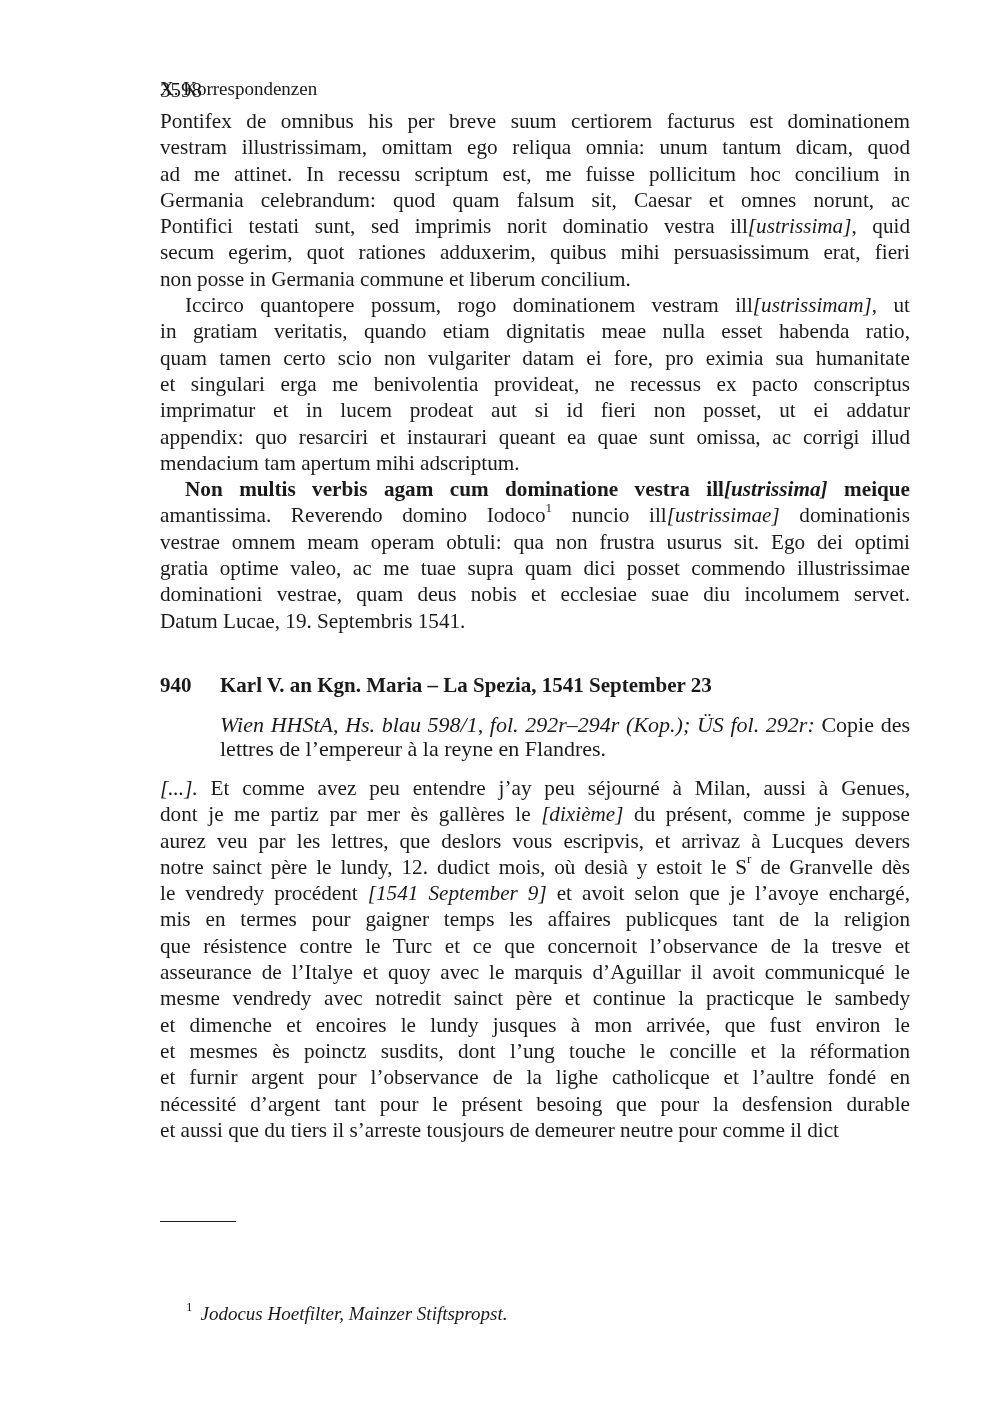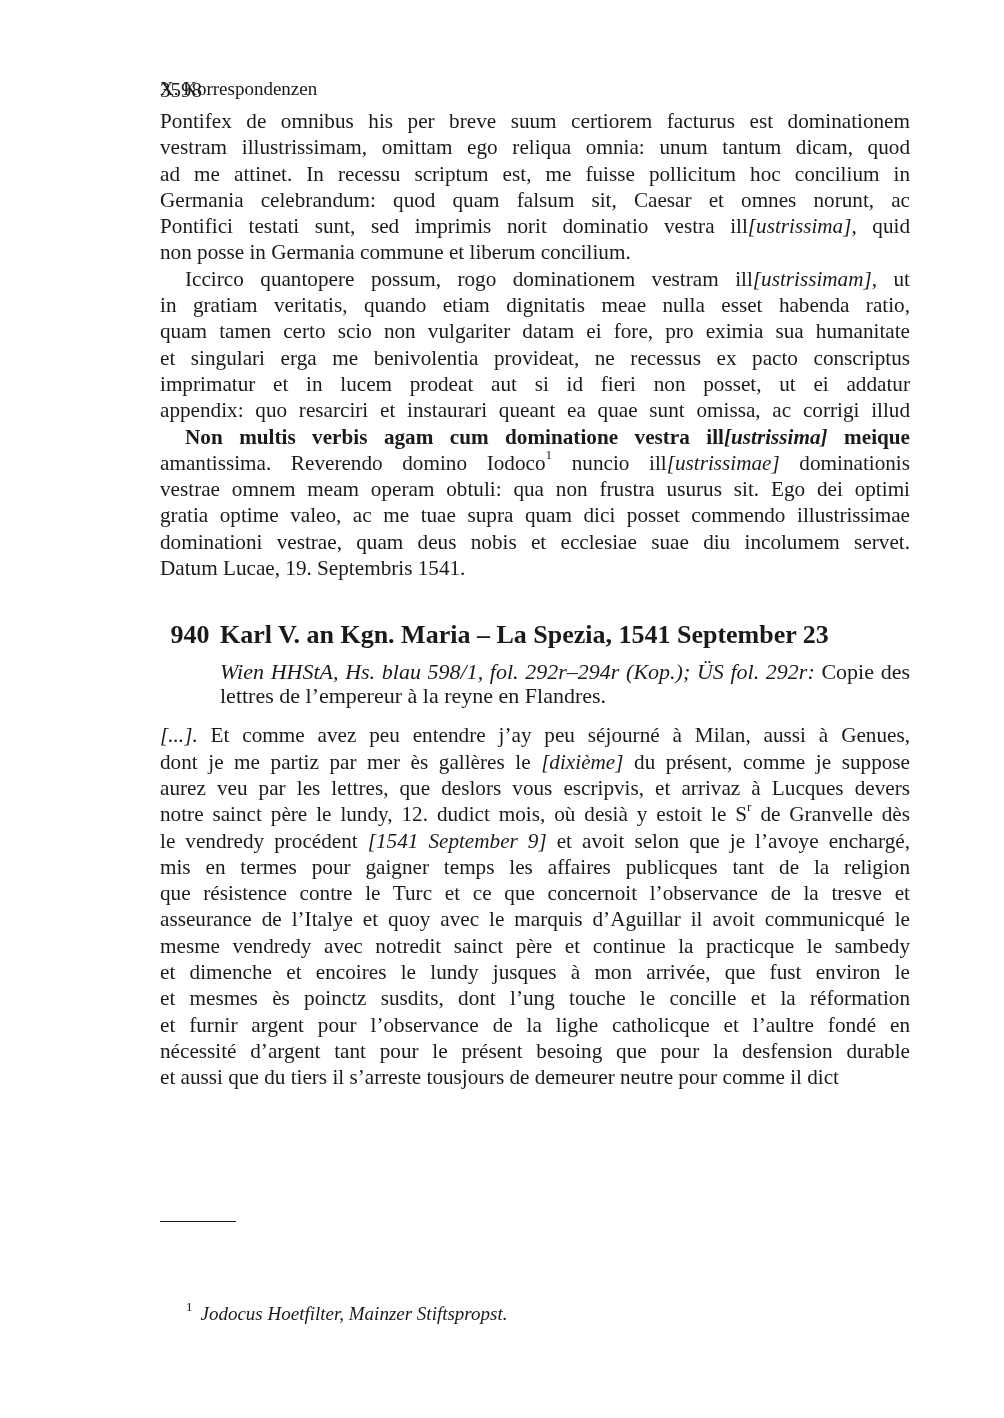--- a/index.html
+++ b/index.html
@@ -8,21 +8,21 @@
   .page { position: absolute; left: 160px; top: 78px; width: 750px; }
   .running-head { position: relative; height: 30px; font-size: 21px; }
   .page-number { position: absolute; left: 0; top: 0; }
   .running-title { position: absolute; left: 0; right: 0; top: 0; text-align: left; font-size: 19px; }
   .body-text { font-size: 21.2px; line-height: 26.3px; text-align: justify; }
   .para { margin: 0; }
   .line { display: block; text-align: justify; text-align-last: justify; white-space: nowrap; }
   .line.last { text-align-last: left; }
   i, .it { font-style: italic; }
   sup { font-size: 62%; line-height: 0; position: relative; top: -0.2em; vertical-align: super; }
-  .doc-heading { margin-top: 39px; font-weight: bold; font-size: 26px; height: 28px; display: flex; text-align: center; }
+  .doc-heading { margin-top: 39px; font-weight: bold; font-size: 21px; height: 28px; display: flex; }
   .doc-num { width: 60px; }
   .source { margin: 12px 0 0 60px; font-size: 22px; line-height: 24px; }
   .source .line { text-align-last: justify; }
   .source .line.last { text-align-last: left; }
   .letter { margin-top: 14px; }
   .footnote-rule { position: absolute; left: 160px; top: 1221px; width: 76px; height: 1px; background: #1a1a1a; }
   .footnote { position: absolute; left: 186px; top: 1295px; font-size: 19px; margin-top: 6px; }
   .fn-mark { font-size: 13px; vertical-align: super; margin-right: 8px; position: relative; top: -2px; }
 </style>
 </head>
@@ -34,29 +34,31 @@
     <span class="running-title">X. Korrespondenzen</span>
   </div>
 
   <div class="body-text" id="continuation">
       <div class="para">
         <span class="line"><span>Pontifex de omnibus his per breve suum certiorem facturus est dominationem</span></span>
         <span class="line"><span>vestram illustrissimam, omittam ego reliqua omnia: unum tantum dicam, quod</span></span>
         <span class="line"><span>ad me attinet. In recessu scriptum est, me fuisse pollicitum hoc concilium in</span></span>
         <span class="line"><span>Germania celebrandum: quod quam falsum sit, Caesar et omnes norunt, ac</span></span>
         <span class="line"><span>Pontifici testati sunt, sed imprimis norit dominatio vestra ill</span><i>[ustrissima]</i><span>, quid</span></span>
+        <span class="line"><span>secum egerim, quot rationes adduxerim, quibus mihi persuasissimum erat, fieri</span></span>
         <span class="line last"><span>non posse in Germania commune et liberum concilium.</span></span>
       </div>
       <div class="para">
         <span class="line" style="padding-left: 25px;"><span>Iccirco quantopere possum, rogo dominationem vestram ill</span><i>[ustrissimam]</i><span>, ut</span></span>
         <span class="line"><span>in gratiam veritatis, quando etiam dignitatis meae nulla esset habenda ratio,</span></span>
         <span class="line"><span>quam tamen certo scio non vulgariter datam ei fore, pro eximia sua humanitate</span></span>
         <span class="line"><span>et singulari erga me benivolentia provideat, ne recessus ex pacto conscriptus</span></span>
         <span class="line"><span>imprimatur et in lucem prodeat aut si id fieri non posset, ut ei addatur</span></span>
         <span class="line"><span>appendix: quo resarciri et instaurari queant ea quae sunt omissa, ac corrigi illud</span></span>
+        <span class="line last"><span>mendacium tam apertum mihi adscriptum.</span></span>
       </div>
       <div class="para">
         <span class="line" style="padding-left: 25px; font-weight: bold;"><span>Non multis verbis agam cum dominatione vestra ill</span><i>[ustrissima]</i><span> meique</span></span>
         <span class="line"><span>amantissima. Reverendo domino Iodoco</span><sup>1</sup><span> nuncio ill</span><i>[ustrissimae]</i><span> dominationis</span></span>
         <span class="line"><span>vestrae omnem meam operam obtuli: qua non frustra usurus sit. Ego dei optimi</span></span>
         <span class="line"><span>gratia optime valeo, ac me tuae supra quam dici posset commendo illustrissimae</span></span>
         <span class="line"><span>dominationi vestrae, quam deus nobis et ecclesiae suae diu incolumem servet.</span></span>
         <span class="line last"><span>Datum Lucae, 19. Septembris 1541.</span></span>
       </div>
     </div>

